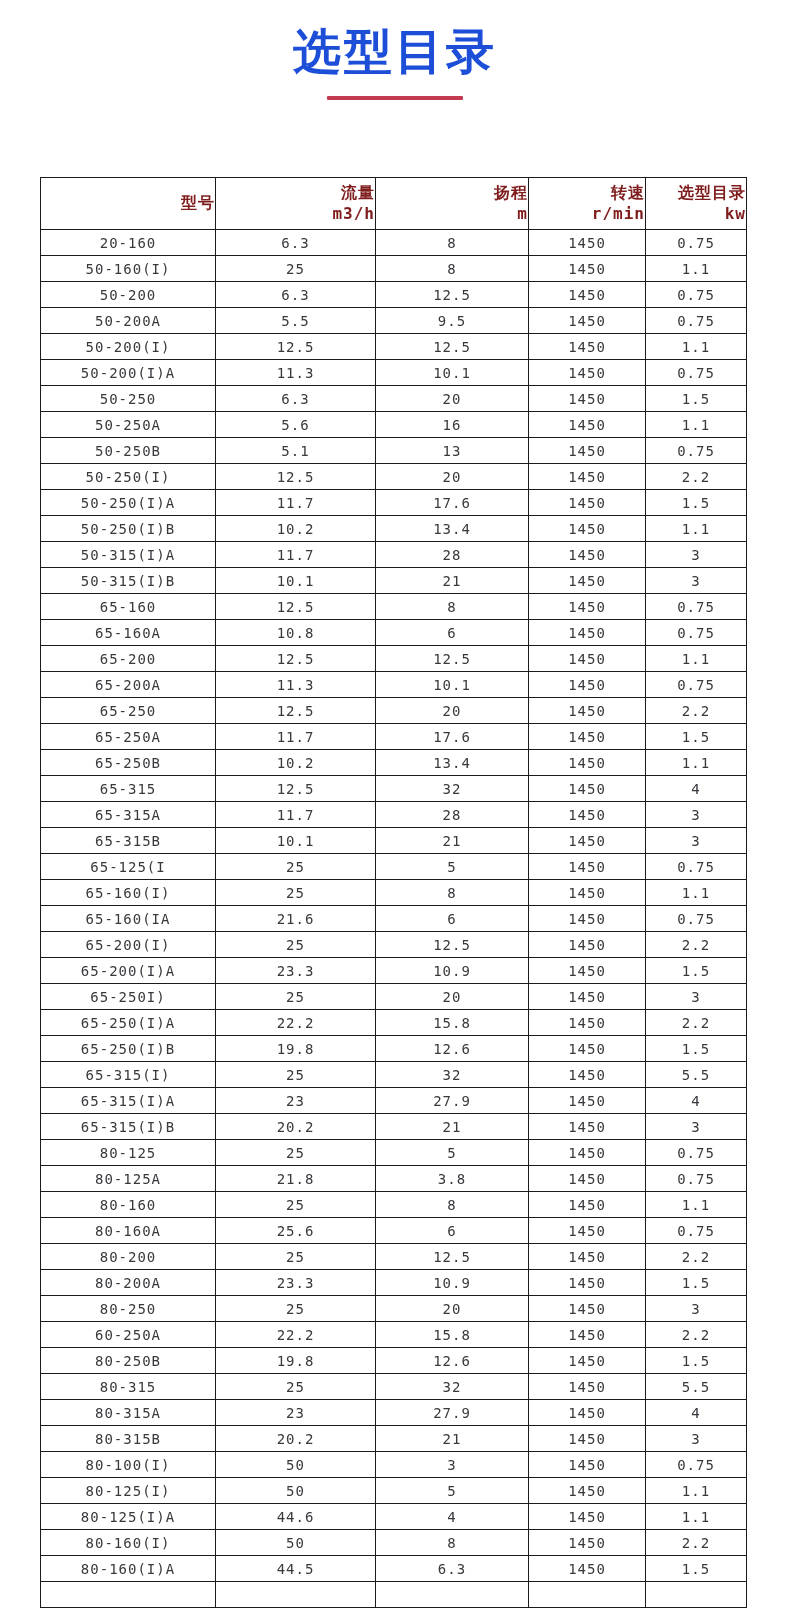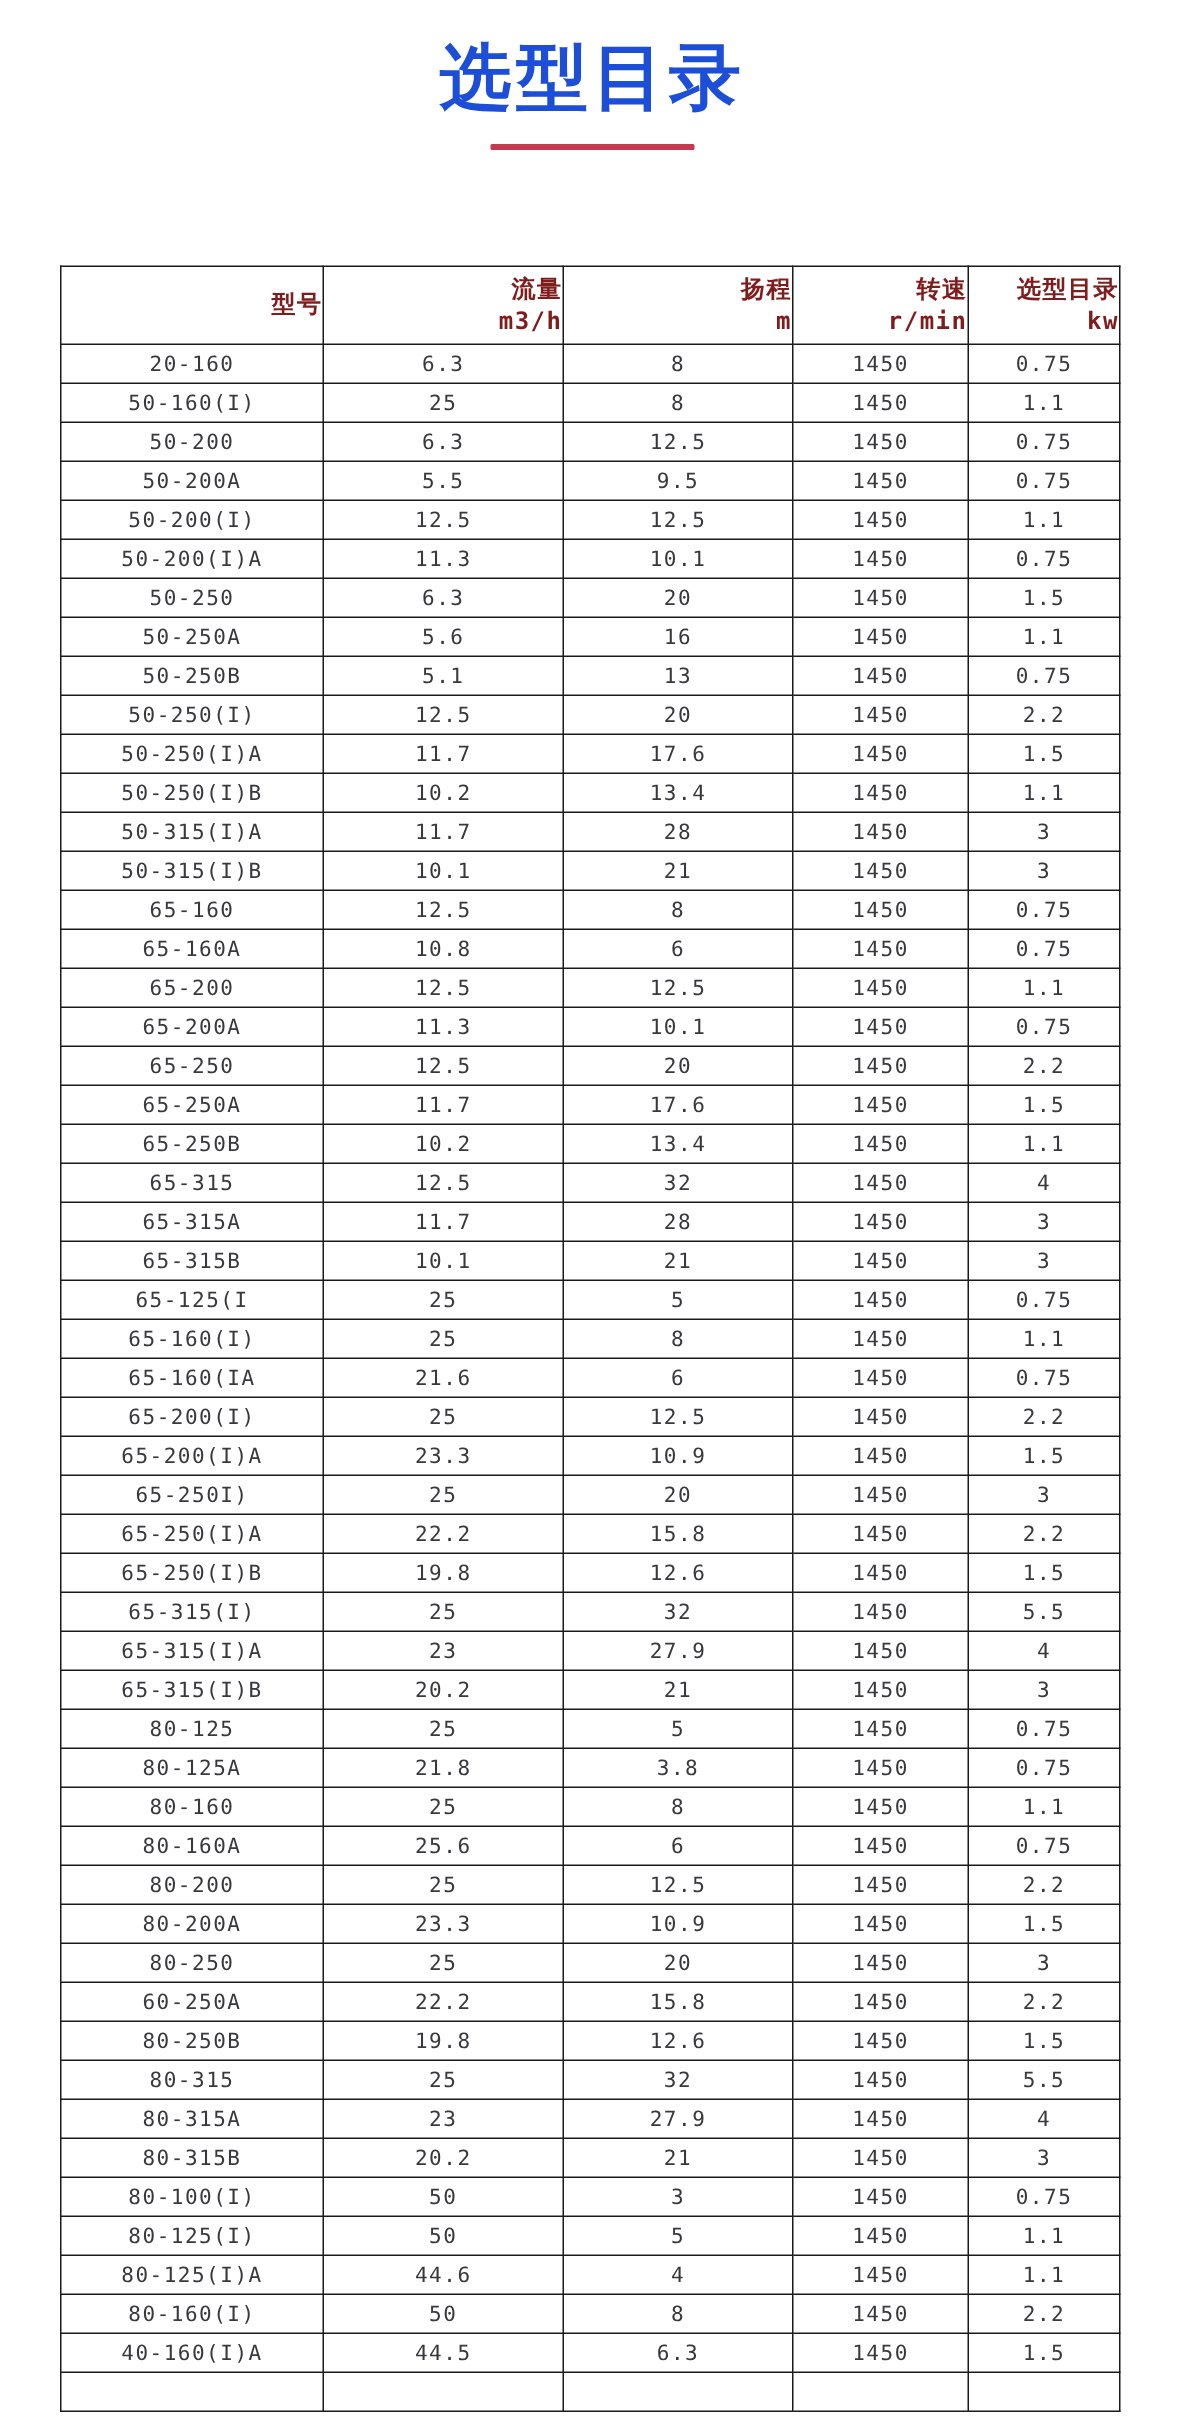--- a/index.html
+++ b/index.html
@@ -465,21 +465,21 @@
           <td>1.1</td>
         </tr>
         <tr>
           <td>80-160(I)</td>
           <td>50</td>
           <td>8</td>
           <td>1450</td>
           <td>2.2</td>
         </tr>
         <tr>
-          <td>40-160(I)A</td>
+          <td>80-160(I)A</td>
           <td>44.5</td>
           <td>6.3</td>
           <td>1450</td>
           <td>1.5</td>
         </tr>
         <tr class="partial-row">
           <td></td>
           <td></td>
           <td></td>
           <td></td>

